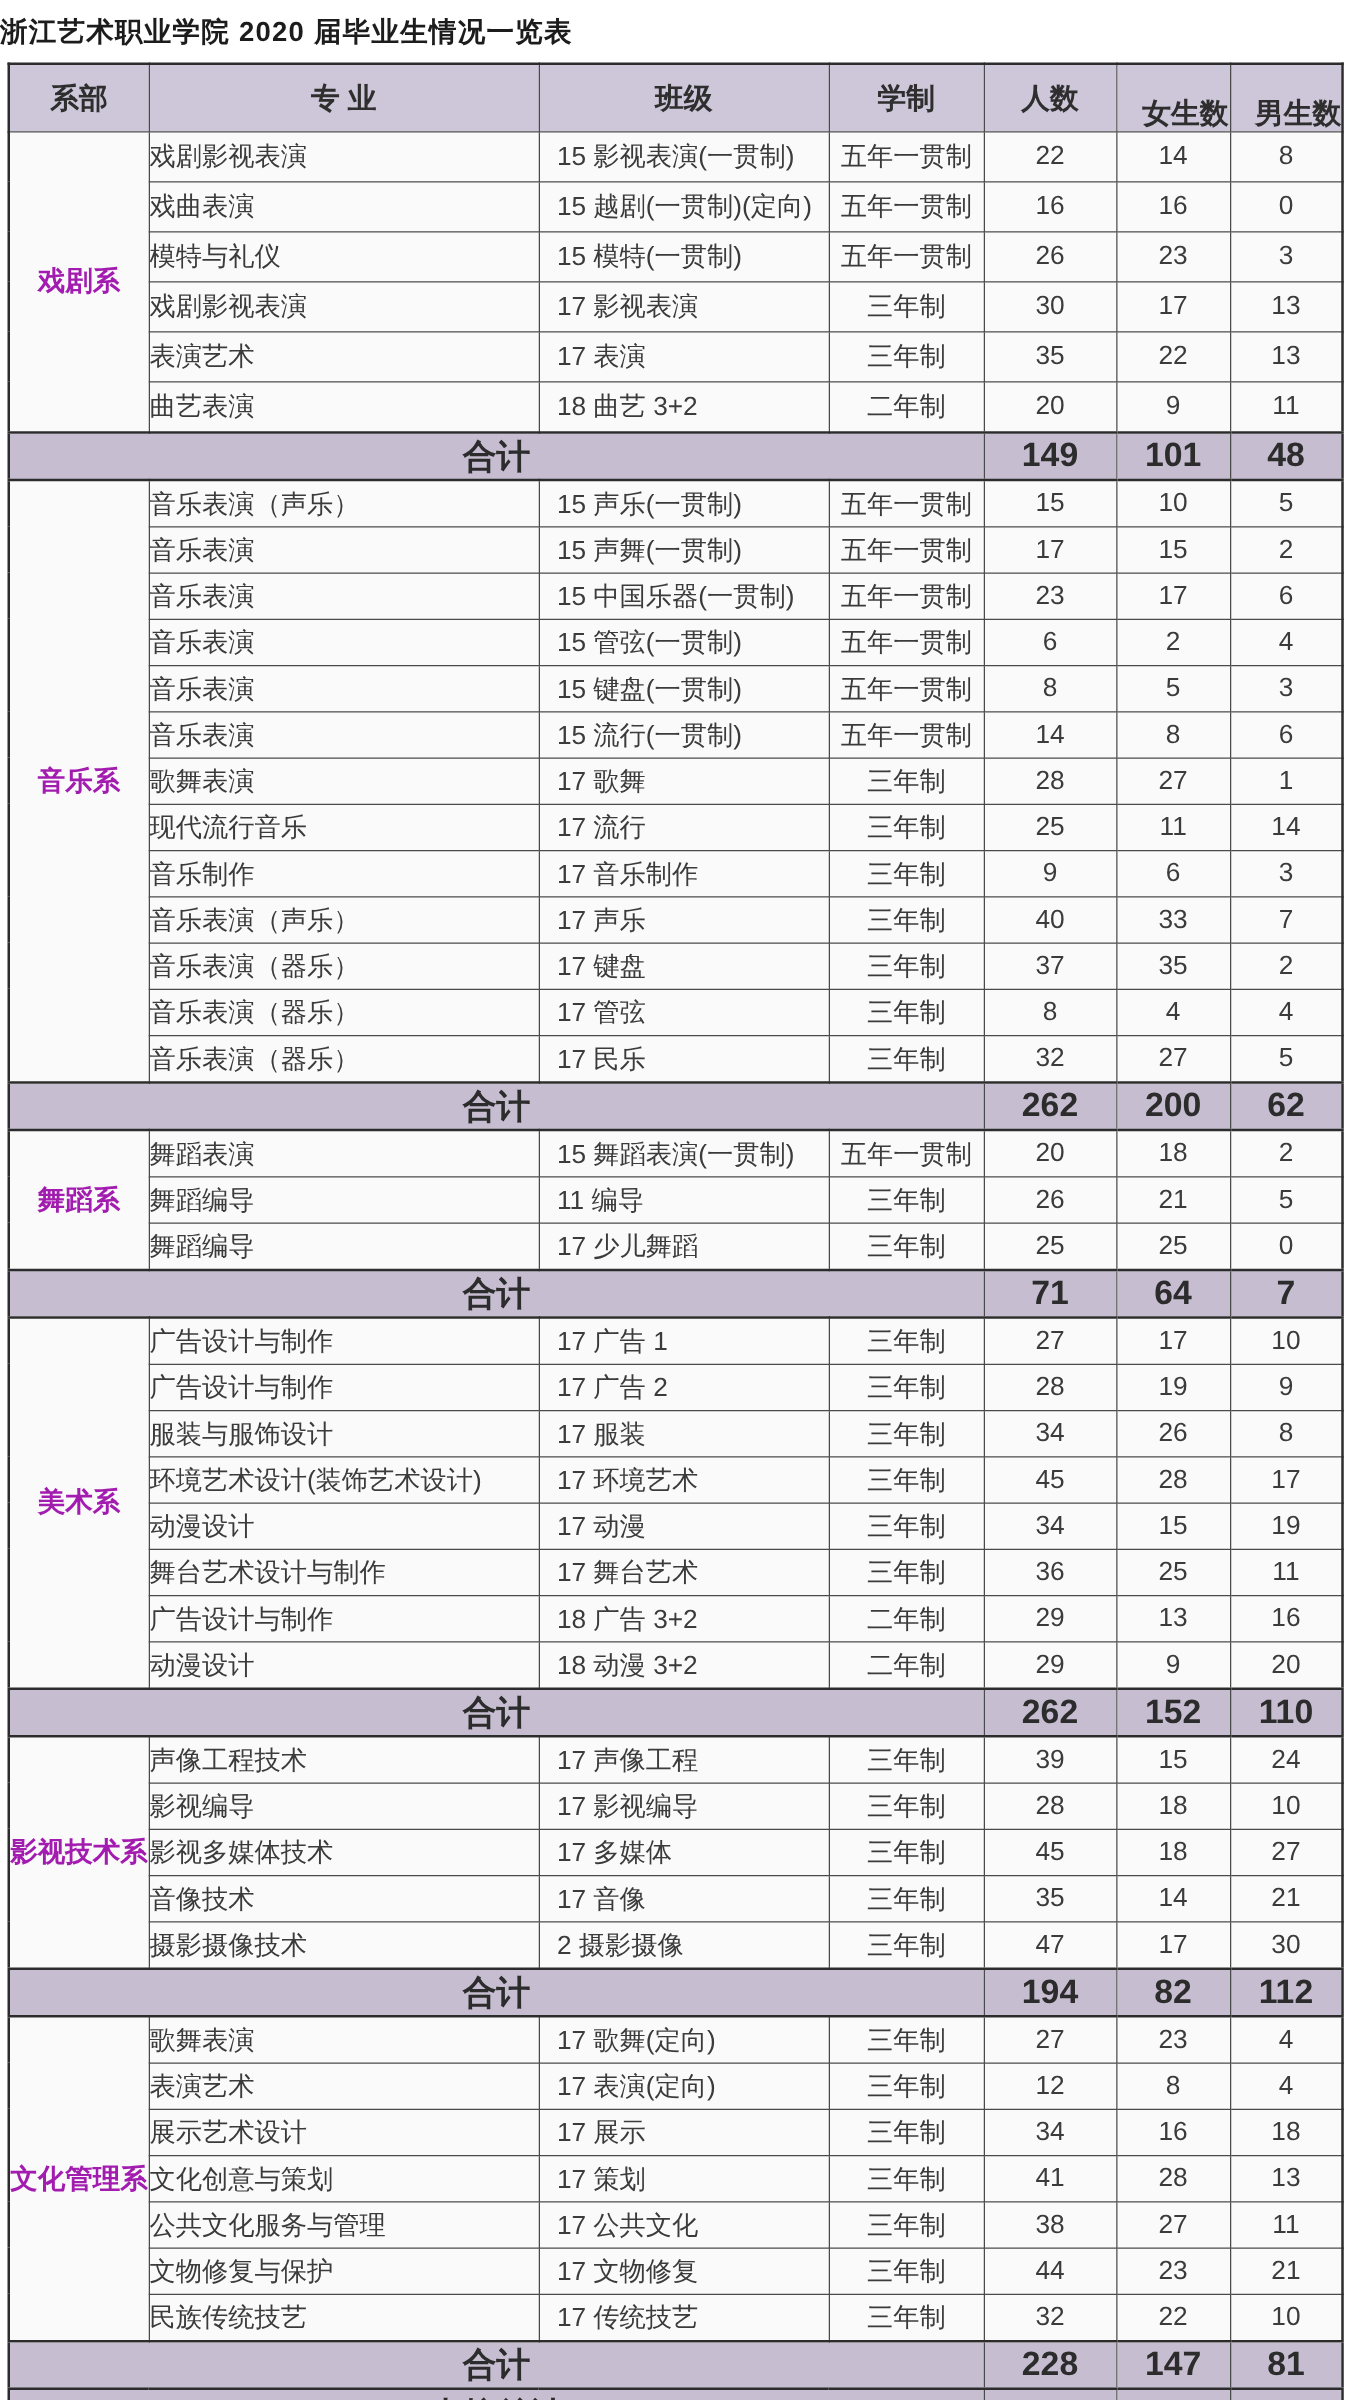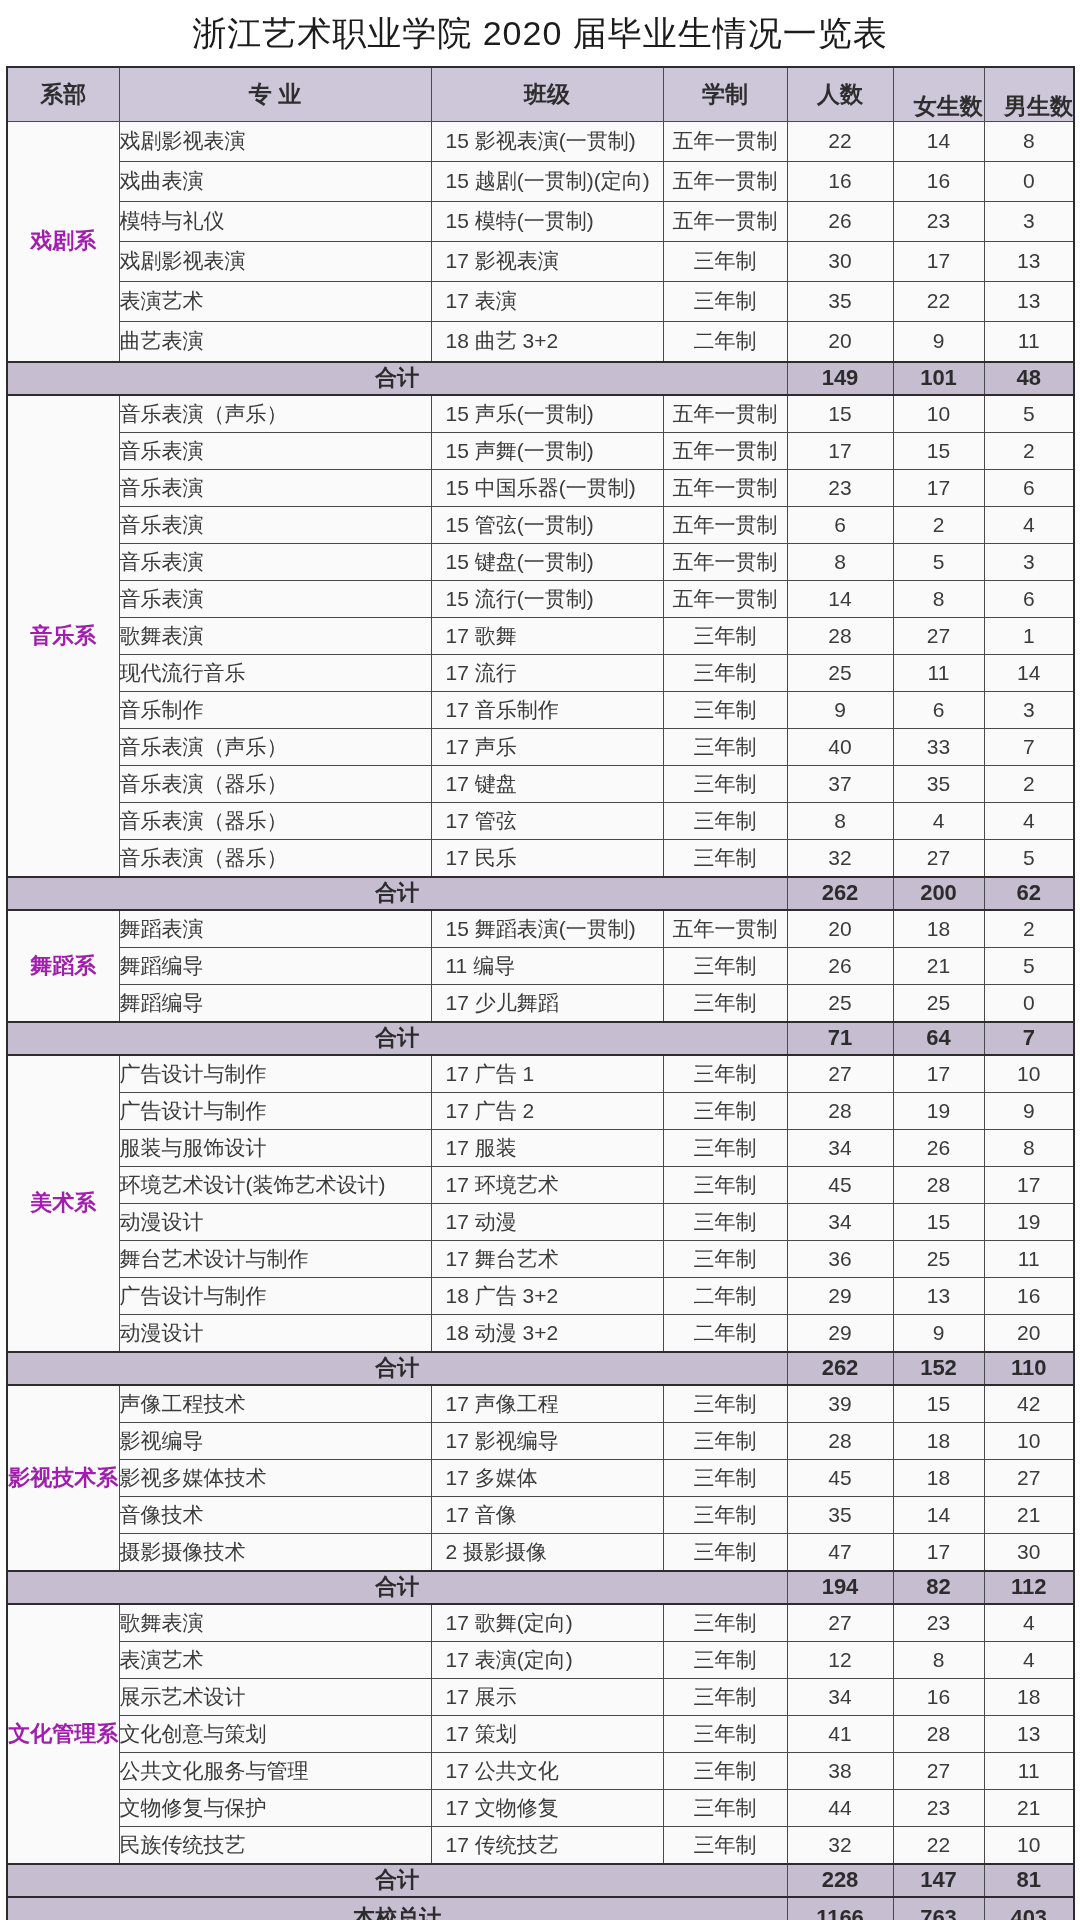--- a/index.html
+++ b/index.html
@@ -13,21 +13,21 @@
     --heading-text:#1c1c1c;
   }
   html,body{margin:0;padding:0;}
   body{
     width:1080px;height:1920px;overflow:hidden;background:#ffffff;
     font-family:"Liberation Sans","DejaVu Sans",sans-serif;
     color:var(--text);
   }
   .title{
     margin:0;padding:11px 0 9px;
-    text-align:center;font-size:34px;font-weight:normal;
+    font-size:22px;font-weight:bold;
     color:var(--heading-text);letter-spacing:1px;
   }
   table.grad-table{
     border-collapse:collapse;table-layout:fixed;
     width:1067px;margin-left:6px;
     border:2px solid var(--border-strong);
   }
   .grad-table th,.grad-table td{
     border:1px solid var(--border);
     vertical-align:middle;
@@ -46,21 +46,21 @@
   tbody td{height:36px;font-size:21px;background:var(--row-bg);text-align:center;}
   tr.tall td{height:39px;}
   td.c-dept{
     font-weight:bold;font-size:22px;text-align:center;
     white-space:normal;line-height:1.35;color:#a21caf;
   }
   td.c-major{text-align:left;padding-left:0;margin-left:26px;}
   td.c-class{text-align:left;padding-left:14px;}
   tr.subtotal td,tr.grand td{
     background:var(--subtotal-bg);
-    height:31px;font-weight:bold;font-size:22px;color:#2c2c2c;
+    height:31px;font-weight:bold;font-size:27px;color:#2c2c2c;
     border-top:2px solid var(--border-strong);
     border-bottom:2px solid var(--border-strong);
   }
   tr.grand td{background:var(--total-bg);height:40px;}
   col.col-dept{width:112px;}
   col.col-major{width:312px;}
   col.col-class{width:232px;}
   col.col-duration{width:124px;}
   col.col-count{width:106px;}
   col.col-female{width:91px;}
@@ -361,21 +361,21 @@
         <td>152</td>
         <td>110</td>
       </tr>
       <tr>
         <td class="c-dept" rowspan="5">影视技术系</td>
         <td class="c-major">声像工程技术</td>
         <td class="c-class">17 声像工程</td>
         <td class="c-duration">三年制</td>
         <td class="c-num">39</td>
         <td class="c-num">15</td>
-        <td class="c-num">42</td>
+        <td class="c-num">24</td>
       </tr>
       <tr>
         <td class="c-major">影视编导</td>
         <td class="c-class">17 影视编导</td>
         <td class="c-duration">三年制</td>
         <td class="c-num">28</td>
         <td class="c-num">18</td>
         <td class="c-num">10</td>
       </tr>
       <tr>

